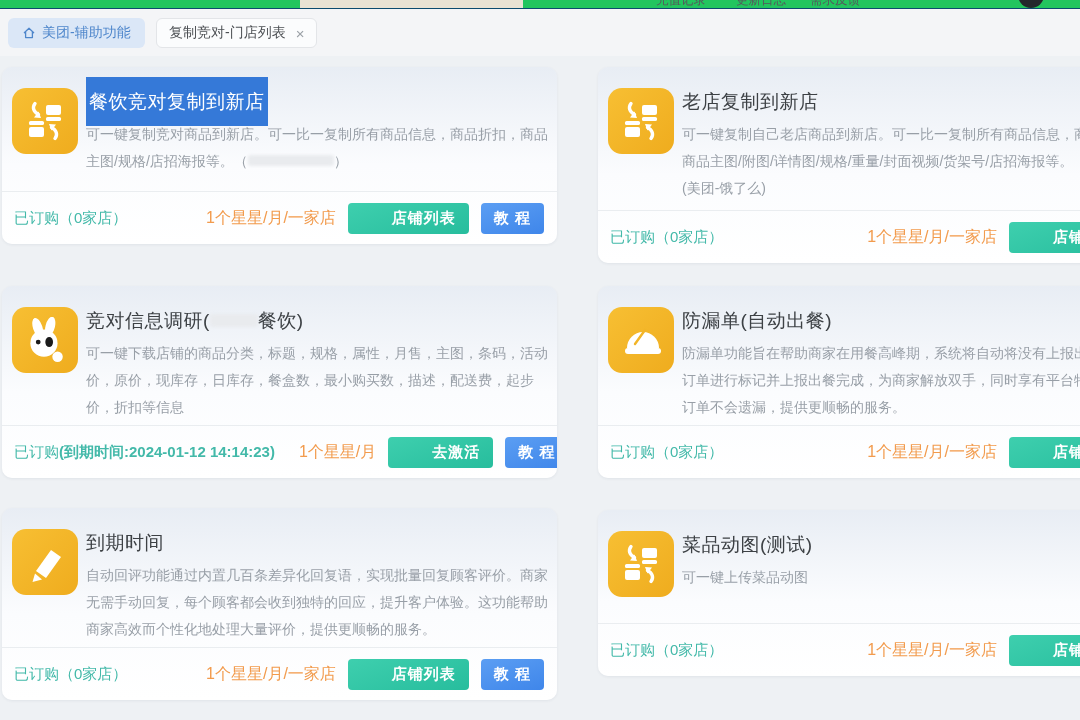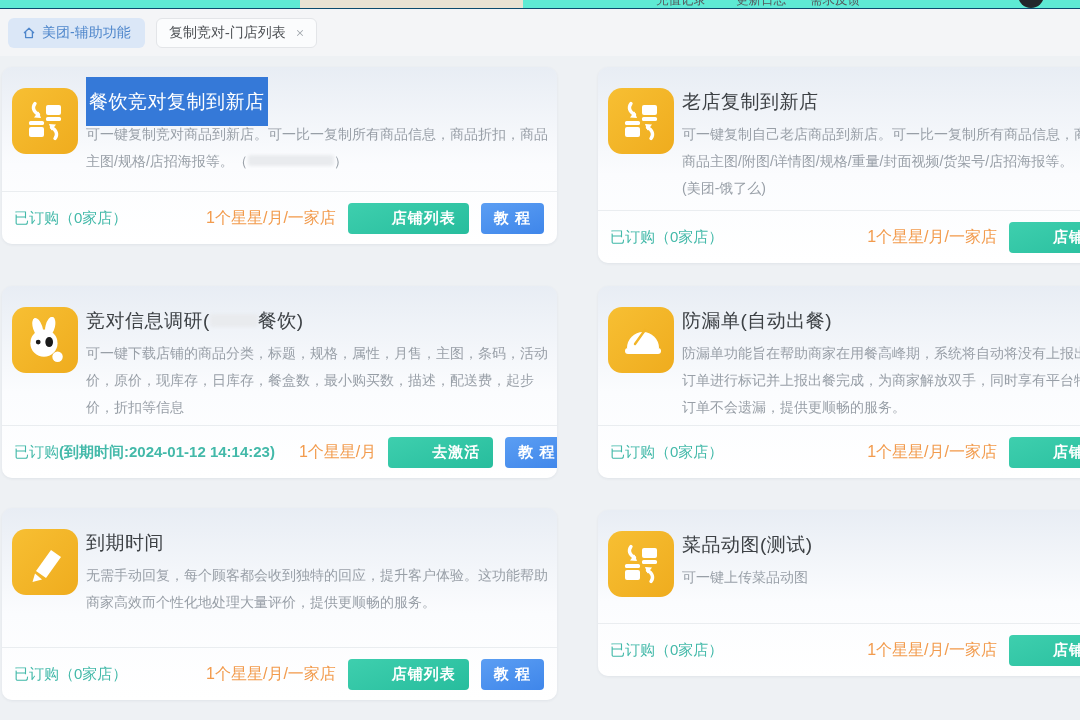--- a/index.html
+++ b/index.html
@@ -2,30 +2,30 @@
 <html><head>
 <meta charset="utf-8">
 <style>
   html,body{margin:0;padding:0;overflow:hidden;}
   body{
     width:1080px;height:720px;position:relative;
     background:#eef1f4;
     font-family:"Liberation Sans","DejaVu Sans",sans-serif;
   }
   
-  .topbar{position:absolute;top:0;left:0;width:1080px;height:8px;background:#5eead4;border-bottom:5px solid #0c4a6e;overflow:hidden;text-decoration:underline;}
+  .topbar{position:absolute;top:0;left:0;width:1080px;height:8px;background:#22c55e;border-bottom:5px solid #0c4a6e;overflow:hidden;text-decoration:underline;}
   .tan-chip{position:absolute;left:300px;top:0;width:223px;height:8px;background:#e9e2d3;}
   .top-menu-item{position:absolute;top:-8px;font-size:12.5px;color:#54585d;white-space:nowrap;}
   .tm1{left:656px}.tm2{left:736px}.tm3{left:810px}
   .avatar{position:absolute;left:1018px;top:-18px;width:26px;height:26px;border-radius:50%;background:#23272b;}
   
   .tabbar{position:absolute;top:9px;left:0;width:1080px;height:47px;background:#f4f5f7;border-bottom:1px solid #e3e5e8;}
   .tab{position:absolute;top:9px;height:30px;border-radius:6px;display:flex;align-items:center;font-size:14px;box-sizing:border-box;}
   .tab-home{left:8px;padding:0 14px;background:#dbe7f7;color:#4e86cb;gap:6px;}
-  .tab-active{left:156px;padding:0 12px;background:#fbfcfd;border:1px solid #e3e5e8;color:#4c4f53;gap:10px;font-family:Liberation Serif, serif;}
+  .tab-active{left:156px;padding:0 12px;background:#fbfcfd;border:1px solid #e3e5e8;color:#4c4f53;gap:10px;}
   .tab-close{color:#9aa0a6;font-size:15px;line-height:1;cursor:pointer;}
   .home-ico{display:inline-flex;}
   
   .main{position:absolute;top:56px;left:0;width:1080px;height:664px;background:#eef1f4;}
   .col{position:absolute;top:11px;}
   .col-left{left:2px;width:555px;}
   .col-right{left:598px;width:545px;}
   .card{
     background:linear-gradient(180deg,#e8edf4 0%,#fbfcfe 55%,#ffffff 100%);
     border-radius:10px;box-shadow:0 1px 3px rgba(40,60,90,.07);
@@ -155,20 +155,21 @@
         <div class="icon-box">
           <svg width="44" height="44" viewBox="0 0 44 44">
             <g fill="#fff">
               <path d="M13 31 L28 10 L38 17 L23 38 Z"></path>
               <path d="M12 33.5 L9.5 42 L19 39.5 Z"></path>
             </g>
           </svg>
         </div>
         <div class="card-text">
           <div class="card-title">到期时间</div>
+          <div class="dline">自动回评功能通过内置几百条差异化回复语，实现批量回复顾客评价。商家</div>
           <div class="dline">无需手动回复，每个顾客都会收到独特的回应，提升客户体验。这功能帮助</div>
           <div class="dline">商家高效而个性化地处理大量评价，提供更顺畅的服务。</div>
         </div>
       </div>
       <div class="card-footer">
         <span class="status">已订购（0家店）</span>
         <span class="spacer"></span>
         <span class="price">1个星星/月/一家店</span>
         <button class="btn btn-teal">店铺列表</button>
         <button class="btn btn-blue">教 程</button>

